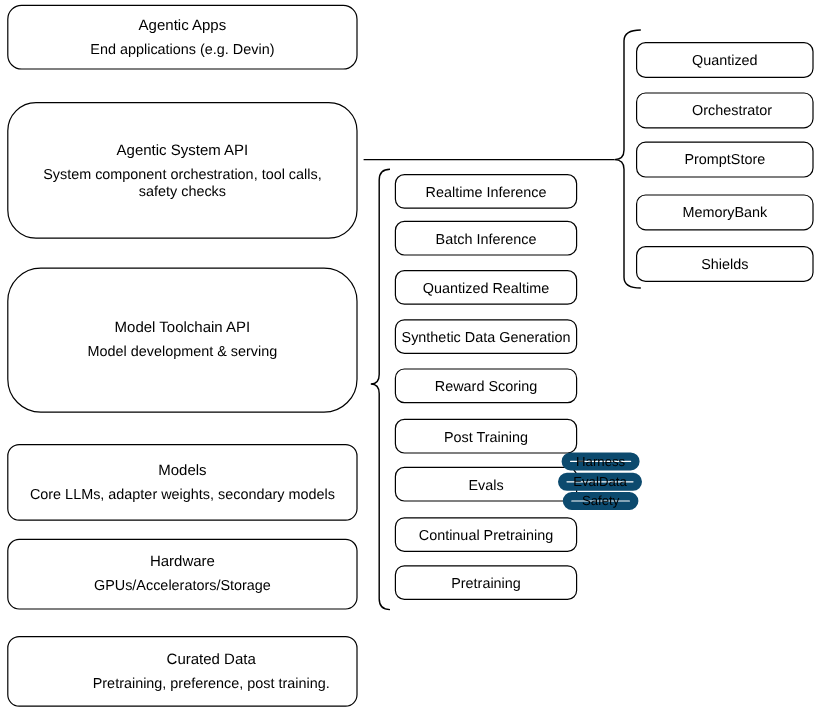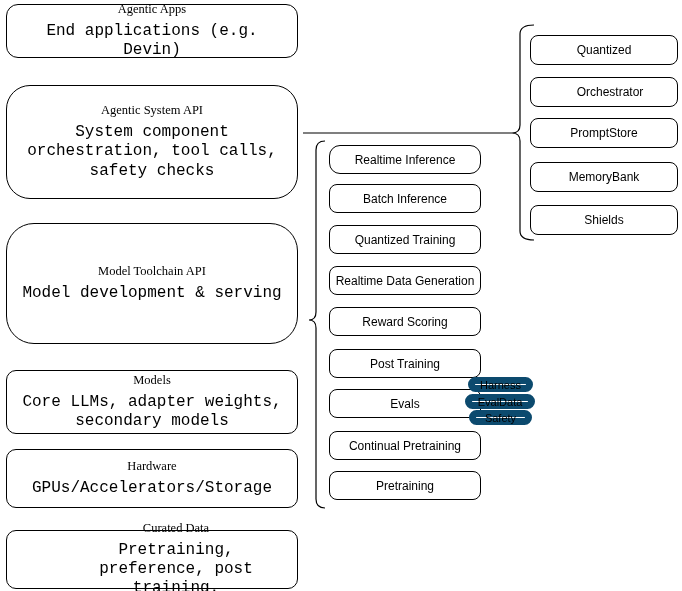--- a/index.html
+++ b/index.html
@@ -17,22 +17,22 @@
     background: #ffffff;
     border: 1px solid #000000;
     box-sizing: border-box;
     display: flex;
     flex-direction: column;
     align-items: center;
     justify-content: center;
     text-align: center;
   }
   .stack-node { left: 6px; width: 292px; }
-  .stack-title { font-size: 12.5px; line-height: 1.2; font-family: Liberation Serif, serif; }
-  .stack-sub { font-size: 16px; line-height: 1.2; margin-top: 5px; padding: 0 14px; font-family: Liberation Mono, monospace; }
+  .stack-title { font-size: 12.5px; line-height: 1.2; }
+  .stack-sub { font-size: 12px; line-height: 1.2; margin-top: 5px; padding: 0 14px; }
   .small-node { font-size: 12px; }
   .mid-node { left: 329px; width: 152px; height: 29px; border-radius: 8px; }
   .right-node { left: 530px; width: 148px; height: 30px; border-radius: 8px; }
   .pill {
     position: absolute;
     background: #ffffff;
     border: 7px solid #0c4a6e;
     box-sizing: border-box;
     border-radius: 999px;
     display: flex;
@@ -82,24 +82,24 @@
   <div class="node stack-node" style="top:449px; height:59px; border-radius:10px;">
     <div class="stack-title">Hardware</div>
     <div class="stack-sub">GPUs/Accelerators/Storage</div>
   </div>
 
   <div class="node stack-node" style="top:530px; height:59px; border-radius:10px;padding-left:48px;">
     <div class="stack-title">Curated Data</div>
     <div class="stack-sub">Pretraining, preference, post training.</div>
   </div>
 
-  <div class="node small-node mid-node" style="top:145px;border-radius:11px;">Realtime Inference</div>
+  <div class="node small-node mid-node" style="top:145px;">Realtime Inference</div>
   <div class="node small-node mid-node" style="top:184px;">Batch Inference</div>
-  <div class="node small-node mid-node" style="top:225px;">Quantized Training</div>
-  <div class="node small-node mid-node" style="top:266px;">Realtime Data Generation</div>
+  <div class="node small-node mid-node" style="top:225px;">Quantized Realtime</div>
+  <div class="node small-node mid-node" style="top:266px;">Synthetic Data Generation</div>
   <div class="node small-node mid-node" style="top:307px;">Reward Scoring</div>
   <div class="node small-node mid-node" style="top:349px;">Post Training</div>
   <div class="node small-node mid-node" style="top:389px;">Evals</div>
   <div class="node small-node mid-node" style="top:431px;">Continual Pretraining</div>
   <div class="node small-node mid-node" style="top:471px;">Pretraining</div>
 
   <div class="pill" style="left:468px; top:377px; width:65px; height:15px;">Harness</div>
   <div class="pill" style="left:465px; top:394px; width:70px; height:15px;">EvalData</div>
   <div class="pill" style="left:469px; top:410px; width:63px; height:15px;">Safety</div>
 

